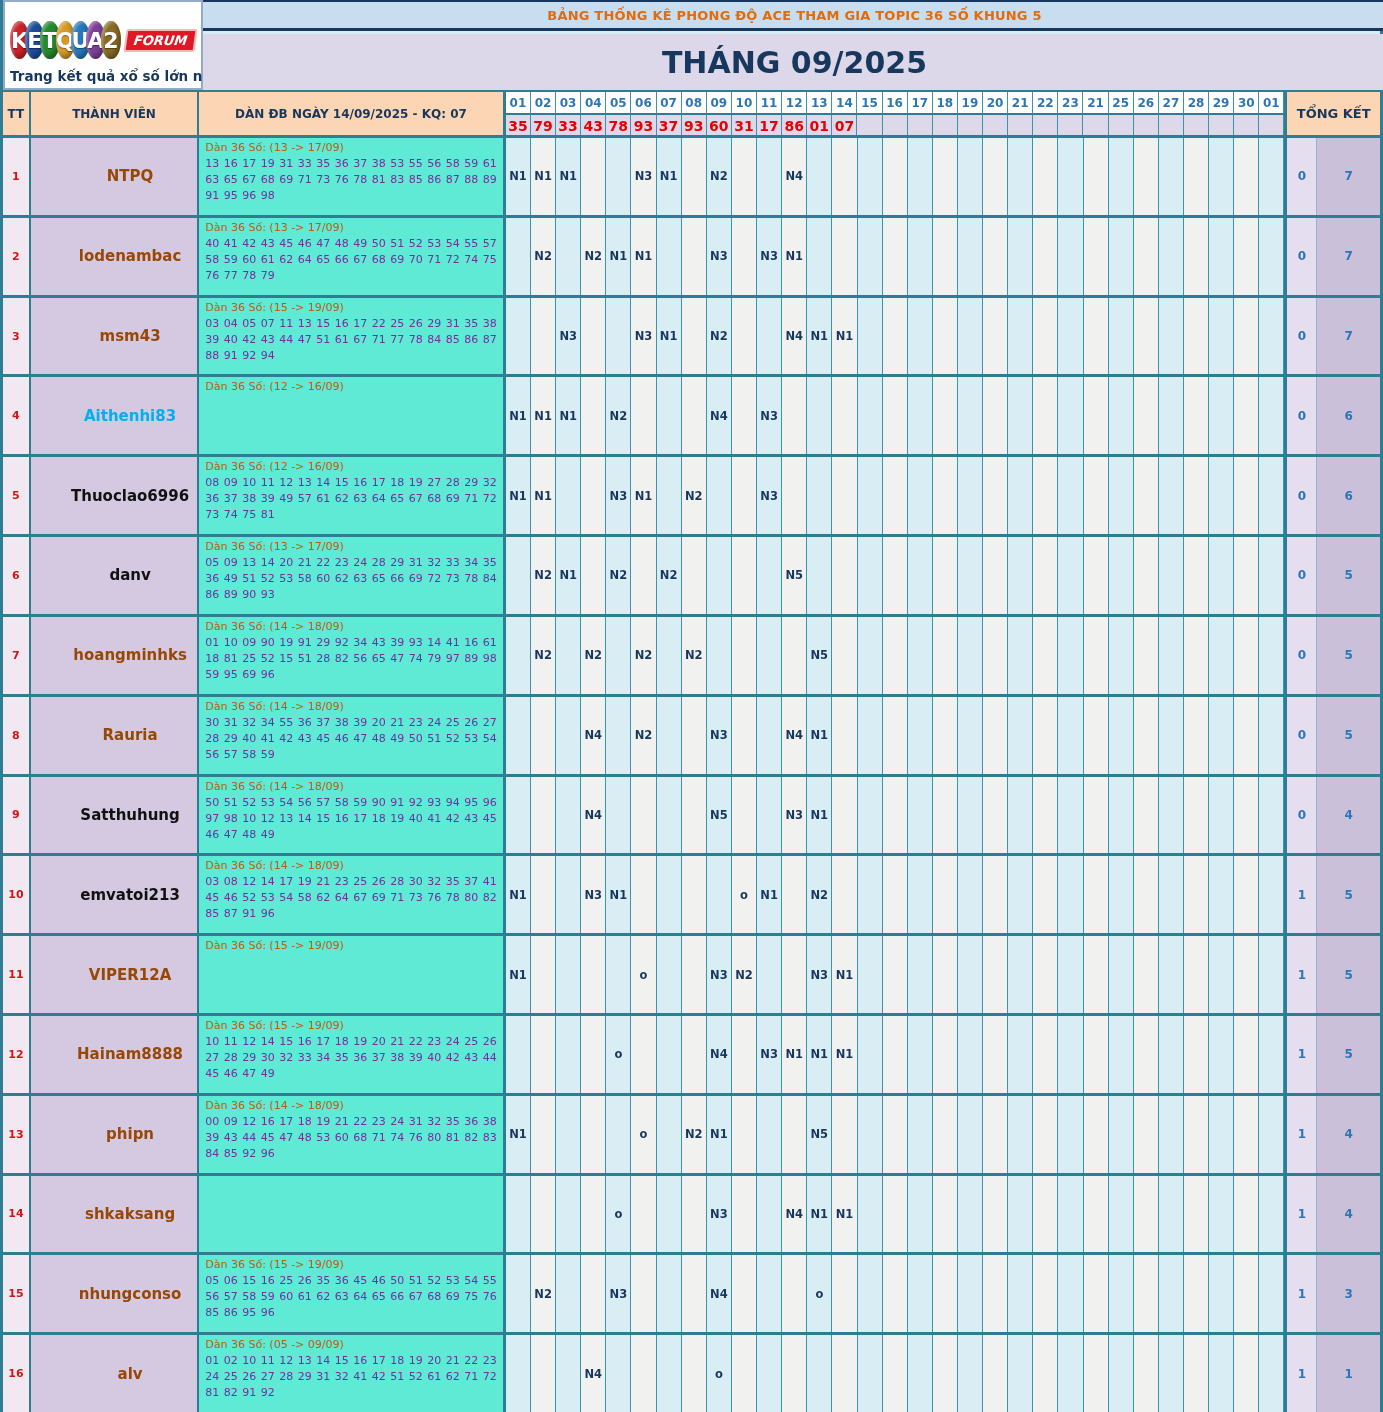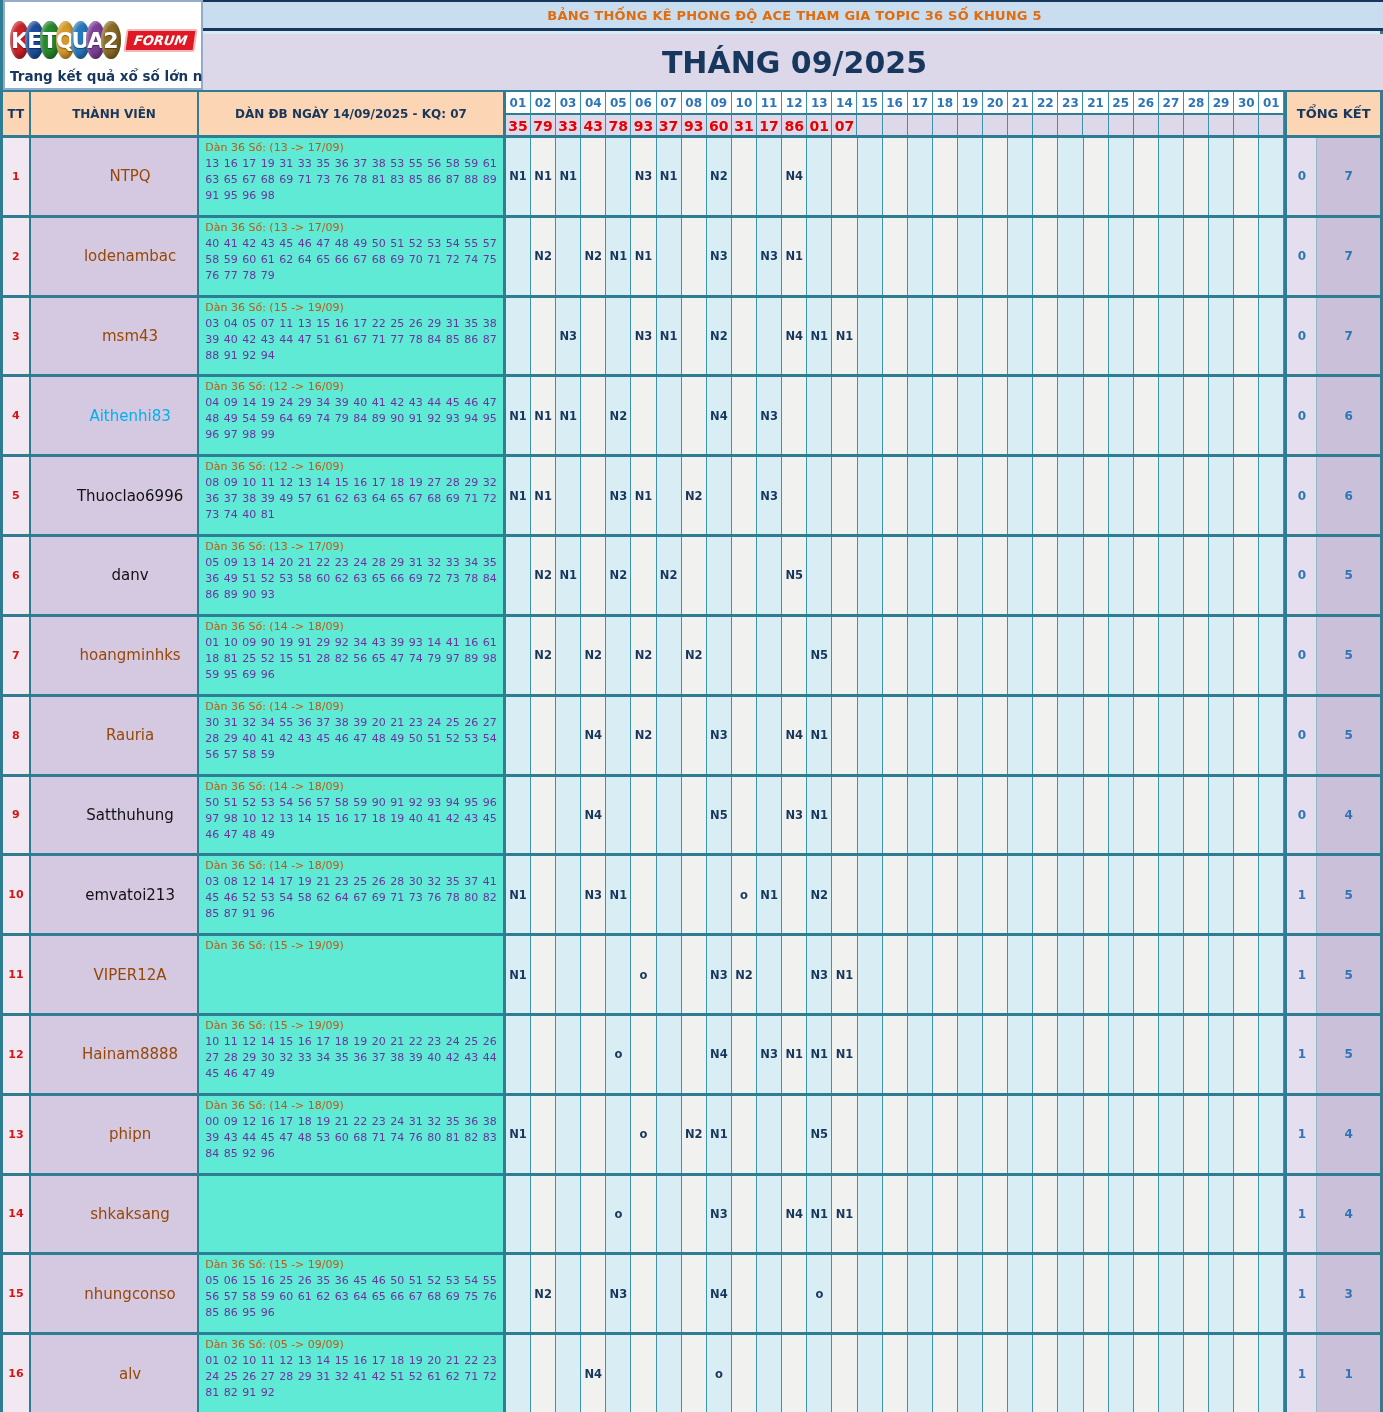--- a/index.html
+++ b/index.html
@@ -39,21 +39,21 @@
   .dh-cell{background:#ffffff;color:#2e75b6;font-weight:bold;font-size:12px;
     display:flex;align-items:center;justify-content:center;border-right:1px solid #3d93a9;border-bottom:2px solid #2e7d93;}
   .kq-cell{background:#ded9ea;color:#e60000;font-weight:bold;font-size:14px;
     display:flex;align-items:center;justify-content:center;border-right:1px solid #3d93a9;}
   .h-sum{width:93px;border-right:0;font-size:13px;}
   .tbody{display:flex;flex-direction:column;height:1277px;}
   .trow{display:flex;flex:1;border-top:3px solid #2e7d93;}
   .c-tt{width:28px;background:#f1e8f1;color:#d21616;font-weight:bold;font-size:11px;
     display:flex;align-items:center;justify-content:center;border-right:2px solid #2e7d93;}
   .c-member{width:169px;background:#d5c9e2;display:flex;align-items:center;justify-content:center;
-    font-weight:normal;font-size:15px;text-align:center;border-right:2px solid #2e7d93;padding-left:32px;}
+    font-weight:bold;font-size:15px;text-align:center;border-right:2px solid #2e7d93;padding-left:32px;}
   .c-dan{width:308px;background:#5eead4;padding:2px 6px 0 6px;font-size:11px;line-height:16px;
     border-right:3px solid #2e7d93;overflow:hidden;}
   .dan-title{color:#c05a11;}
   .dan-nums{color:#7030a0;word-spacing:1px;}
   .c-days{width:785px;display:grid;grid-template-columns:repeat(31,1fr);border-right:3px solid #2e7d93;}
   .dcell{display:flex;align-items:center;justify-content:center;font-weight:bold;font-size:11.5px;
     color:#17375d;border-right:1px solid #3d93a9;}
   .dcell.blue{background:#d9edf4;}
   .dcell.gray{background:#f1f1ef;}
   .c-sum-miss{width:30px;background:#e4deef;display:flex;align-items:center;justify-content:center;
@@ -283,21 +283,20 @@
           <div class="dcell blue"></div>
         </div>
         <div class="c-sum-miss">0</div>
         <div class="c-sum-score">7</div>
       </div>
       <div class="trow">
         <div class="c-tt">4</div>
         <div class="c-member" style="color: rgb(0, 176, 240);">Aithenhi83</div>
         <div class="c-dan">
           <div class="dan-title">Dàn 36 Số: (12 -&gt; 16/09)</div>
-          <div class="dan-nums">04 09 14 19 24 29 34 39 40 41 42 43 44 45 46 47 48 49 54 59 64 69 74 79 84 89 90 91 92 93 94 95 96 97 98 99</div>
         </div>
         <div class="c-days">
           <div class="dcell blue">N1</div>
           <div class="dcell gray">N1</div>
           <div class="dcell blue">N1</div>
           <div class="dcell gray"></div>
           <div class="dcell blue">N2</div>
           <div class="dcell gray"></div>
           <div class="dcell blue"></div>
           <div class="dcell gray"></div>
@@ -326,21 +325,21 @@
           <div class="dcell blue"></div>
         </div>
         <div class="c-sum-miss">0</div>
         <div class="c-sum-score">6</div>
       </div>
       <div class="trow">
         <div class="c-tt">5</div>
         <div class="c-member" style="color: rgb(17, 17, 17);">Thuoclao6996</div>
         <div class="c-dan">
           <div class="dan-title">Dàn 36 Số: (12 -&gt; 16/09)</div>
-          <div class="dan-nums">08 09 10 11 12 13 14 15 16 17 18 19 27 28 29 32 36 37 38 39 49 57 61 62 63 64 65 67 68 69 71 72 73 74 40 81</div>
+          <div class="dan-nums">08 09 10 11 12 13 14 15 16 17 18 19 27 28 29 32 36 37 38 39 49 57 61 62 63 64 65 67 68 69 71 72 73 74 75 81</div>
         </div>
         <div class="c-days">
           <div class="dcell blue">N1</div>
           <div class="dcell gray">N1</div>
           <div class="dcell blue"></div>
           <div class="dcell gray"></div>
           <div class="dcell blue">N3</div>
           <div class="dcell gray">N1</div>
           <div class="dcell blue"></div>
           <div class="dcell gray">N2</div>

